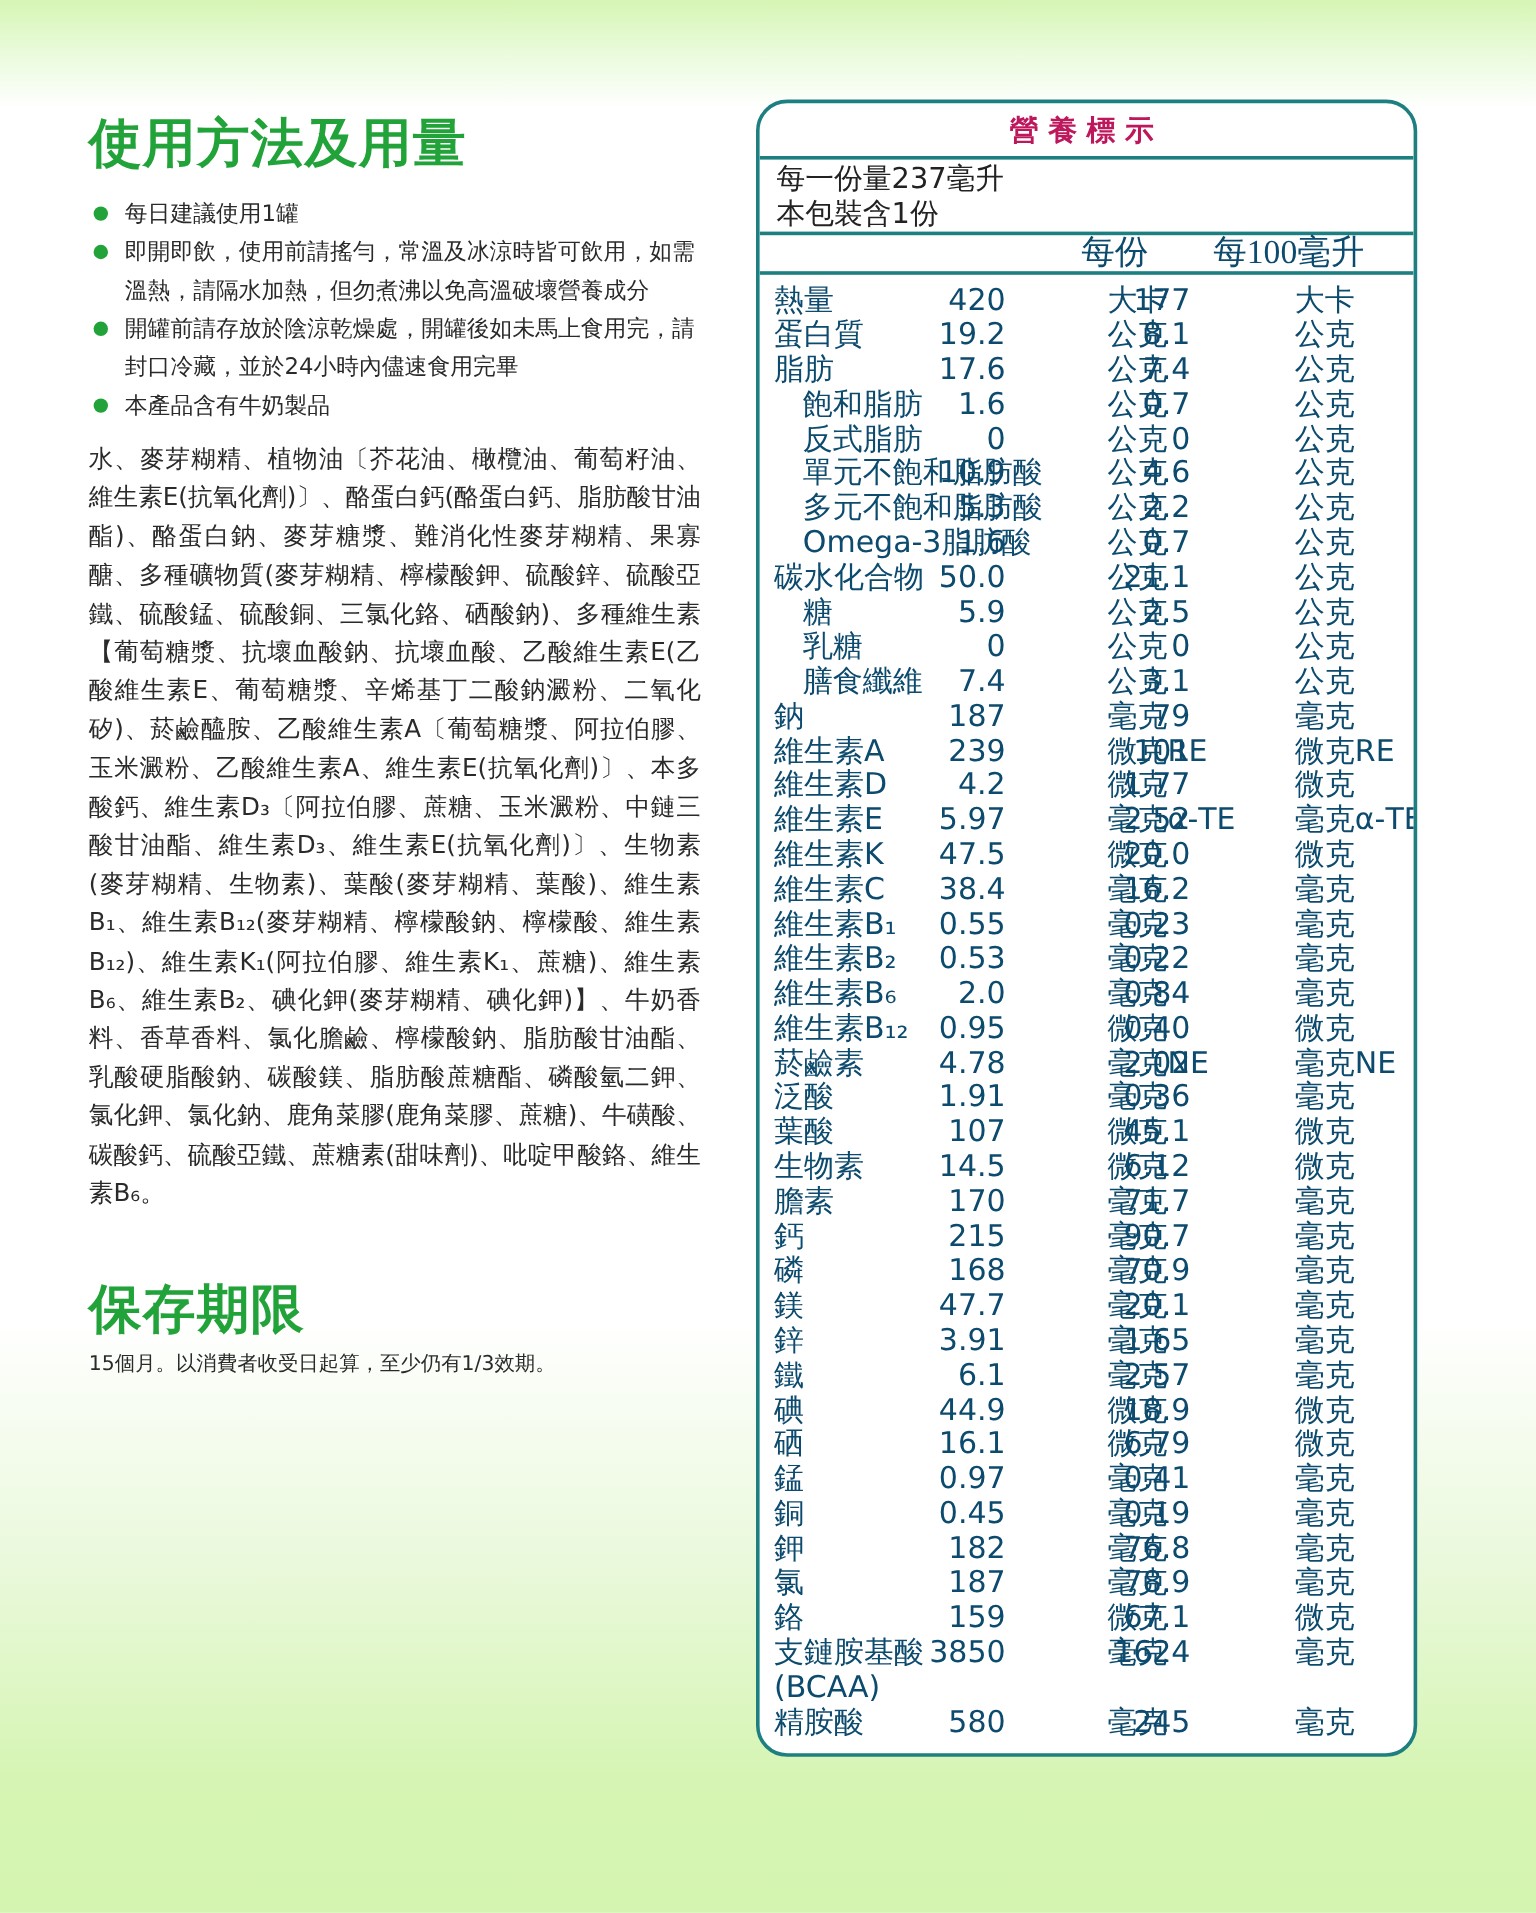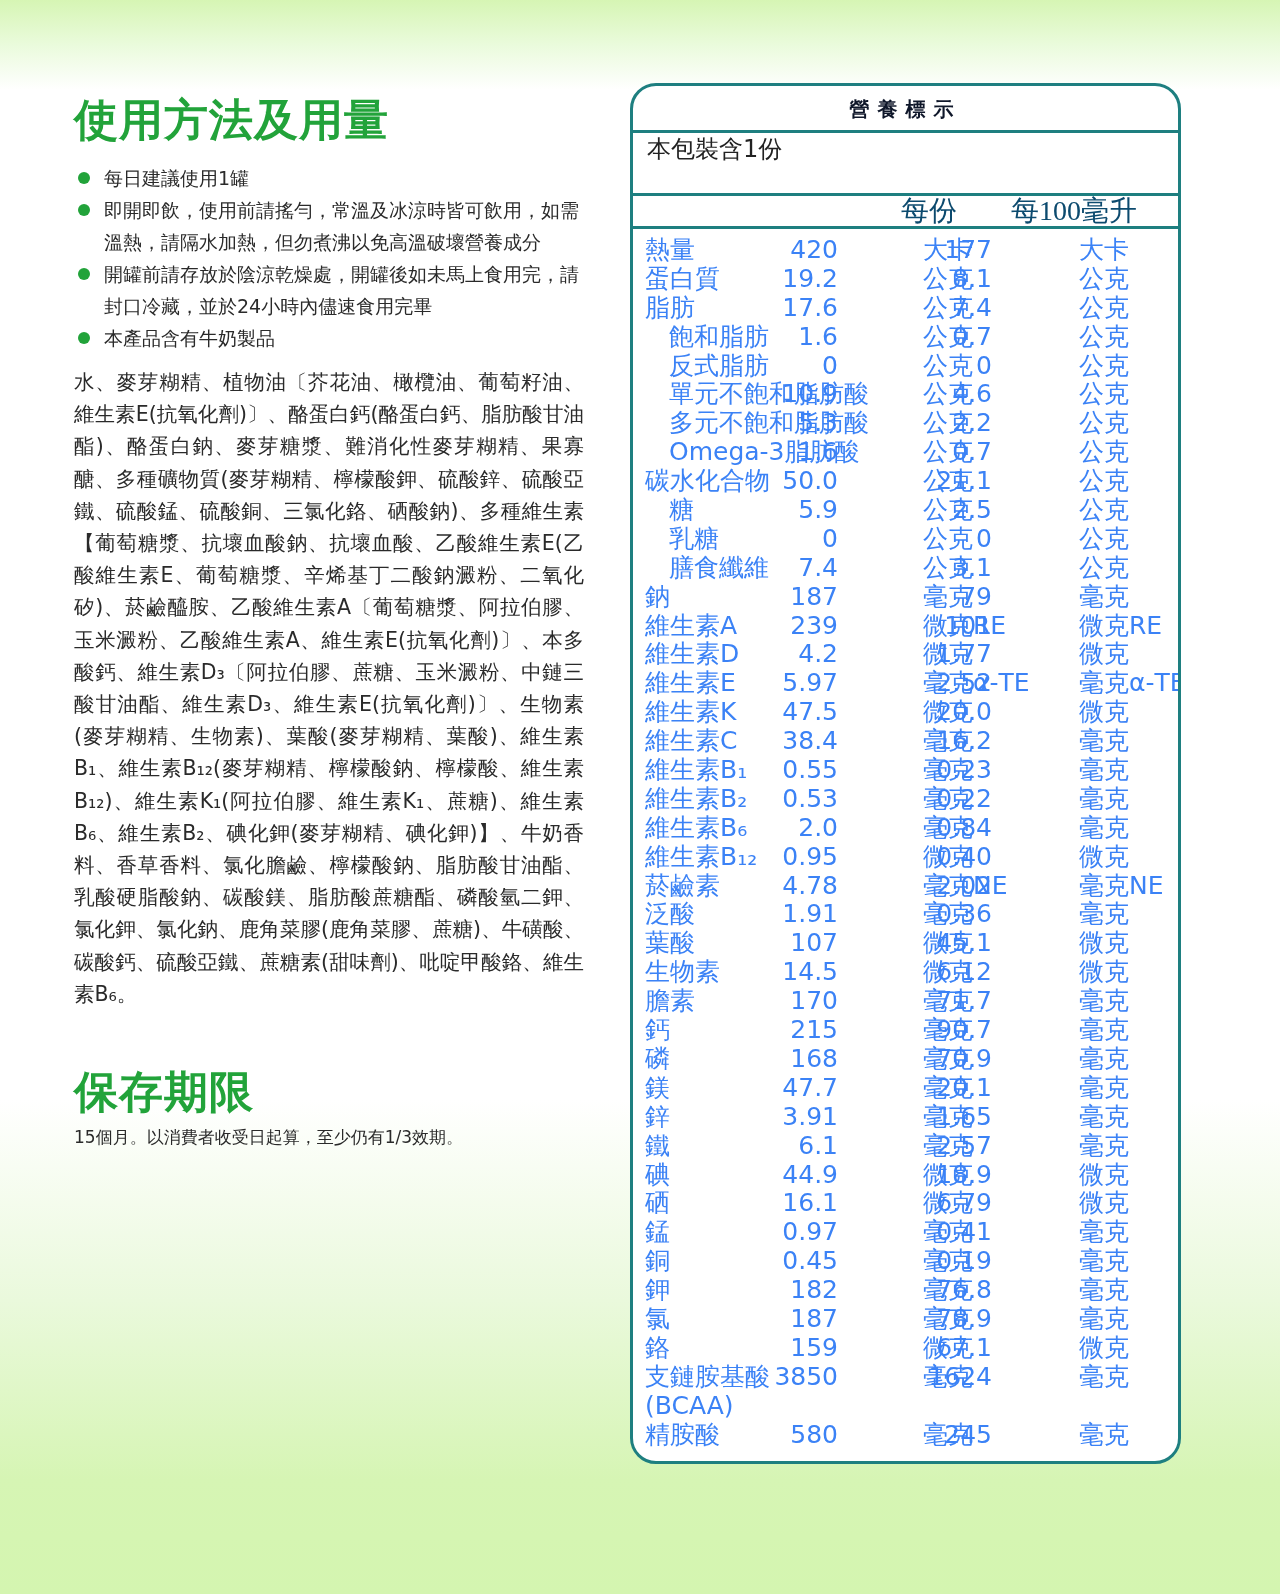--- a/index.html
+++ b/index.html
@@ -26,33 +26,33 @@
   .ingredients { margin-top: 12px; font-size: 20.5px; line-height: 32.2px; color: #2a2a2a; text-align: justify; }
   .sec3 { margin-top: 52px; }
   .shelf { margin-top: 2px; font-size: 17px; line-height: 26px; color: #2a2a2a; }
 
   .panel {
     position: absolute; left: 630px; top: 83px; width: 551px; height: 1381px;
     border: 3px solid #1e7f80; border-radius: 26px; background: #fff; box-sizing: border-box;
     overflow: hidden;
   }
   .panel-title {
-    height: 44px; line-height: 46px; text-align: center; color: #0f172a; font-weight: bold;
-    font-size: 20px; letter-spacing: 8px; border-bottom: 3px solid #1e7f80;
+    height: 44px; line-height: 46px; text-align: center; color: #be185d; font-weight: bold;
+    font-size: 24px; letter-spacing: 8px; border-bottom: 3px solid #1e7f80;
   }
   .serving {
     padding: 2px 0 0 14px; font-size: 24px; line-height: 29px; color: #222;
     border-bottom: 3px solid #1e7f80; height: 63px; box-sizing: border-box;
   }
   .colhead {
     position: relative; height: 30px; border-bottom: 3px solid #1e7f80; font-size: 28px; color: #0c4a6e; font-family: Liberation Serif, serif;
   }
   .colhead span { position: absolute; top: 0px; line-height: 30px; }
   .rows { padding-top: 6px; }
-  .row { position: relative; height: 28.9px; font-size: 25px; line-height: 29px; color: #3b82f6; white-space: nowrap; }
+  .row { position: relative; height: 28.9px; font-size: 25px; line-height: 29px; color: #0c4a6e; white-space: nowrap; }
   .row span { position: absolute; top: 0; }
   .row .name { left: 12px; }
   .row .name.indent { left: 36px; }
   .row .v1 { right: 340px; text-align: right; }
   .row .u1 { left: 290px; }
   .row .v2 { right: 186px; text-align: right; }
   .row .u2 { left: 446px; }
   .row.tall { height: 58px; }
 </style>
 </head>
@@ -69,20 +69,21 @@
 
   <div class="ingredients">水、麥芽糊精、植物油〔芥花油、橄欖油、葡萄籽油、維生素E(抗氧化劑)〕、酪蛋白鈣(酪蛋白鈣、脂肪酸甘油酯)、酪蛋白鈉、麥芽糖漿、難消化性麥芽糊精、果寡醣、多種礦物質(麥芽糊精、檸檬酸鉀、硫酸鋅、硫酸亞鐵、硫酸錳、硫酸銅、三氯化鉻、硒酸鈉)、多種維生素【葡萄糖漿、抗壞血酸鈉、抗壞血酸、乙酸維生素E(乙酸維生素E、葡萄糖漿、辛烯基丁二酸鈉澱粉、二氧化矽)、菸鹼醯胺、乙酸維生素A〔葡萄糖漿、阿拉伯膠、玉米澱粉、乙酸維生素A、維生素E(抗氧化劑)〕、本多酸鈣、維生素D₃〔阿拉伯膠、蔗糖、玉米澱粉、中鏈三酸甘油酯、維生素D₃、維生素E(抗氧化劑)〕、生物素(麥芽糊精、生物素)、葉酸(麥芽糊精、葉酸)、維生素B₁、維生素B₁₂(麥芽糊精、檸檬酸鈉、檸檬酸、維生素B₁₂)、維生素K₁(阿拉伯膠、維生素K₁、蔗糖)、維生素B₆、維生素B₂、碘化鉀(麥芽糊精、碘化鉀)】、牛奶香料、香草香料、氯化膽鹼、檸檬酸鈉、脂肪酸甘油酯、乳酸硬脂酸鈉、碳酸鎂、脂肪酸蔗糖酯、磷酸氫二鉀、氯化鉀、氯化鈉、鹿角菜膠(鹿角菜膠、蔗糖)、牛磺酸、碳酸鈣、硫酸亞鐵、蔗糖素(甜味劑)、吡啶甲酸鉻、維生素B₆。</div>
 
   <h1 class="h1 sec3">保存期限</h1>
   <div class="shelf">15個月。以消費者收受日起算，至少仍有1/3效期。</div>
 </div>
 
 <div class="panel">
   <div class="panel-title">營養標示</div>
   <div class="serving">
+    <div>每一份量237毫升</div>
     <div>本包裝含1份</div>
   </div>
   <div class="colhead">
     <span style="left:268px">每份</span>
     <span style="left:378px">每100毫升</span>
   </div>
   <div class="rows" id="rows">
       <div class="row">
         <span class="name">熱量</span>
         <span class="v1">420</span>

